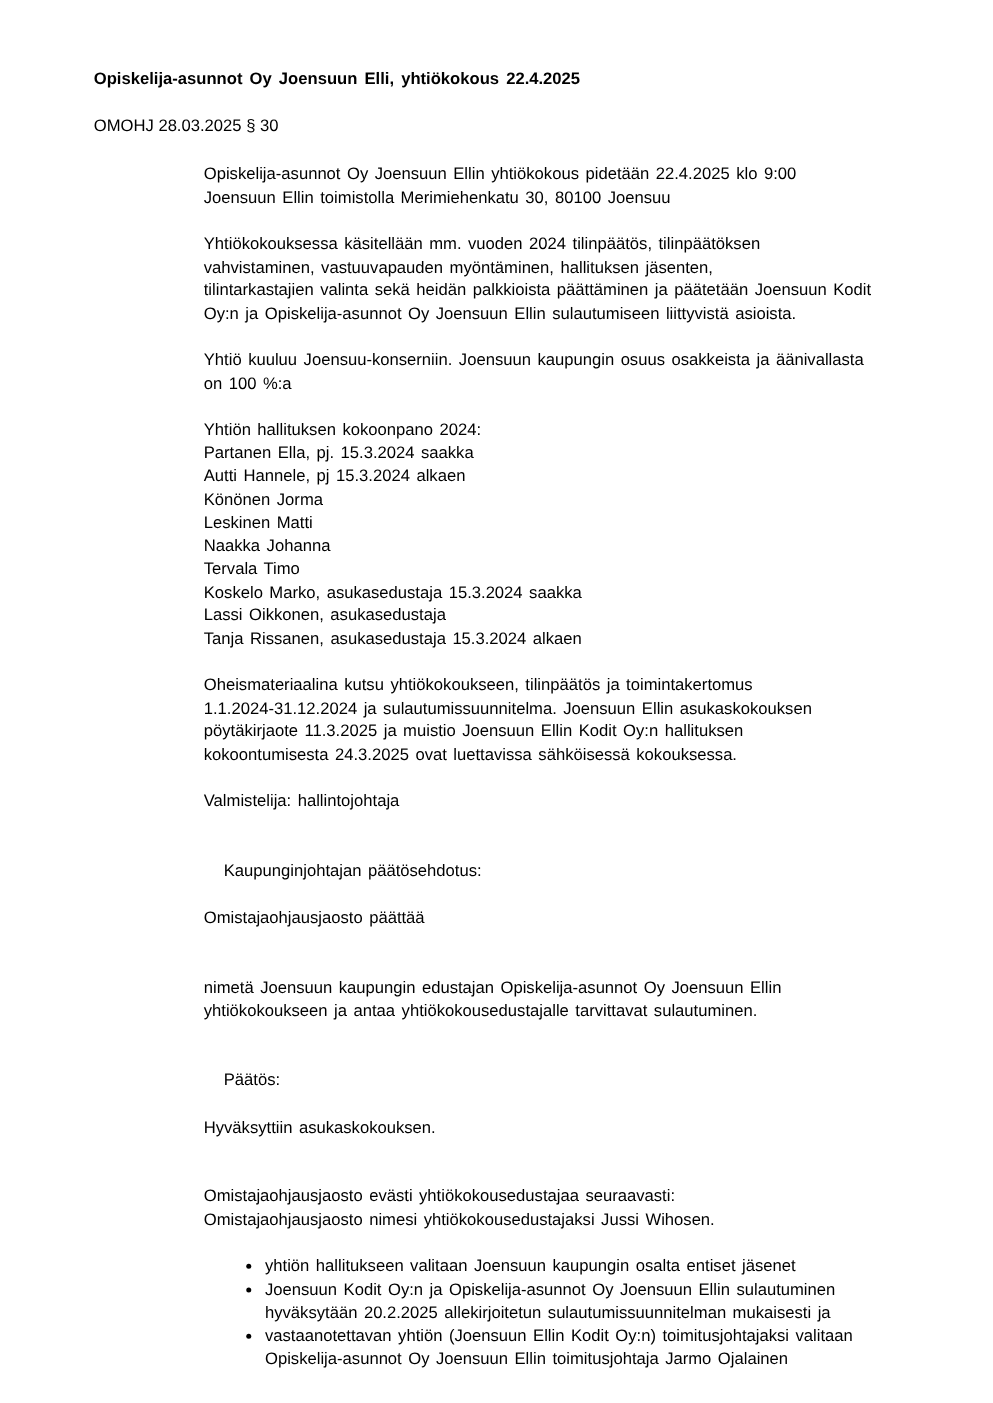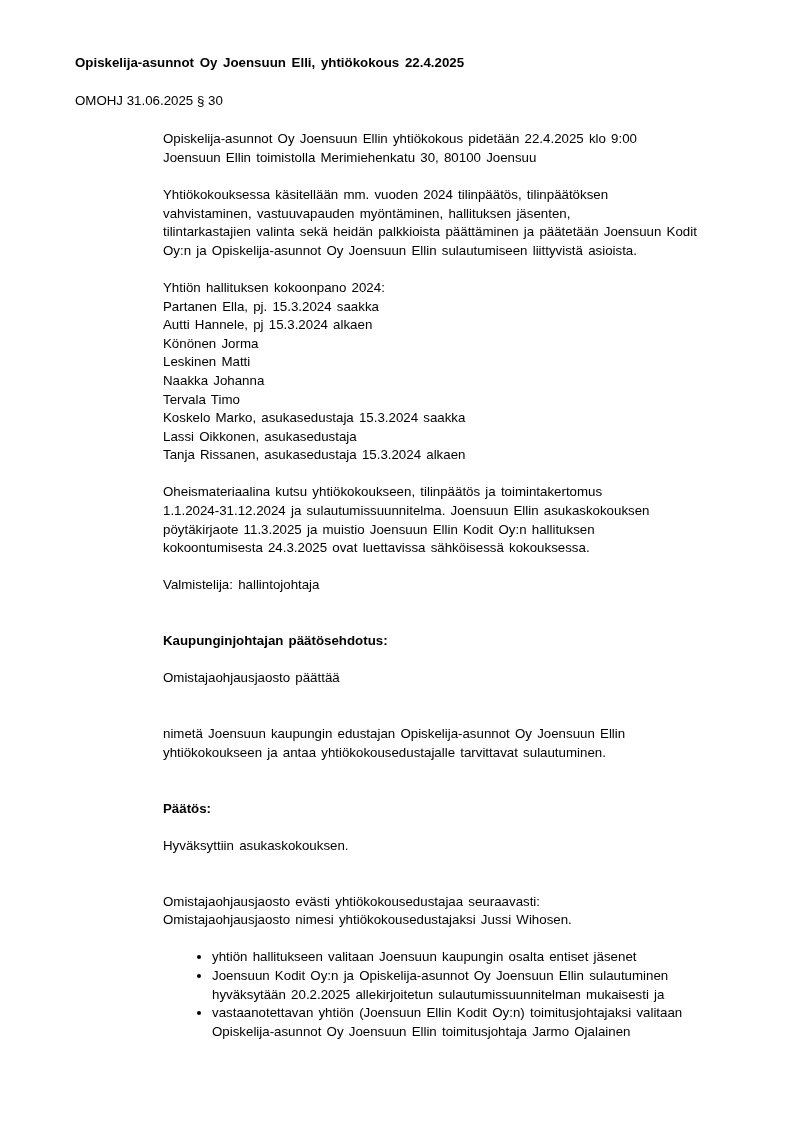--- a/index.html
+++ b/index.html
@@ -36,53 +36,56 @@
   }
   .para {
     margin: 0 0 18.6px 0;
     white-space: pre-line;
     word-spacing: 1.5px;
   }
   .para.intro {
     margin-bottom: 0;
   }
   .bold {
-    font-weight: bold;
+    font-weight: normal;
+    margin-left: 16px;
   }
   ul.instructions {
     margin: 0;
     padding: 0 0 0 49px;
     list-style: disc outside;
   }
   ul.instructions li {
     white-space: pre-line;
     word-spacing: 1.5px;
   }
 </style>
 </head>
 <body>
 
 <div class="page">
 
   <h1 class="doc-title">Opiskelija-asunnot Oy Joensuun Elli, yhtiökokous 22.4.2025</h1>
 
   <div class="ref-block">
-    <div>OMOHJ 31.06.2025 § 30</div>
+    <div>OMOHJ 28.03.2025 § 30</div>
   </div>
 
   <div class="content">
 
     <p class="para">Opiskelija-asunnot Oy Joensuun Ellin yhtiökokous pidetään 22.4.2025 klo 9:00
 Joensuun Ellin toimistolla Merimiehenkatu 30, 80100 Joensuu</p>
 
     <p class="para">Yhtiökokouksessa käsitellään mm. vuoden 2024 tilinpäätös, tilinpäätöksen
 vahvistaminen, vastuuvapauden myöntäminen, hallituksen jäsenten,
 tilintarkastajien valinta sekä heidän palkkioista päättäminen ja päätetään Joensuun Kodit
 Oy:n ja Opiskelija-asunnot Oy Joensuun Ellin sulautumiseen liittyvistä asioista.</p>
 
+    <p class="para">Yhtiö kuuluu Joensuu-konserniin. Joensuun kaupungin osuus osakkeista ja äänivallasta
+on 100 %:a</p>
 
     <p class="para">Yhtiön hallituksen kokoonpano 2024:
 Partanen Ella, pj. 15.3.2024 saakka
 Autti Hannele, pj 15.3.2024 alkaen
 Könönen Jorma
 Leskinen Matti
 Naakka Johanna
 Tervala Timo
 Koskelo Marko, asukasedustaja 15.3.2024 saakka
 Lassi Oikkonen, asukasedustaja

